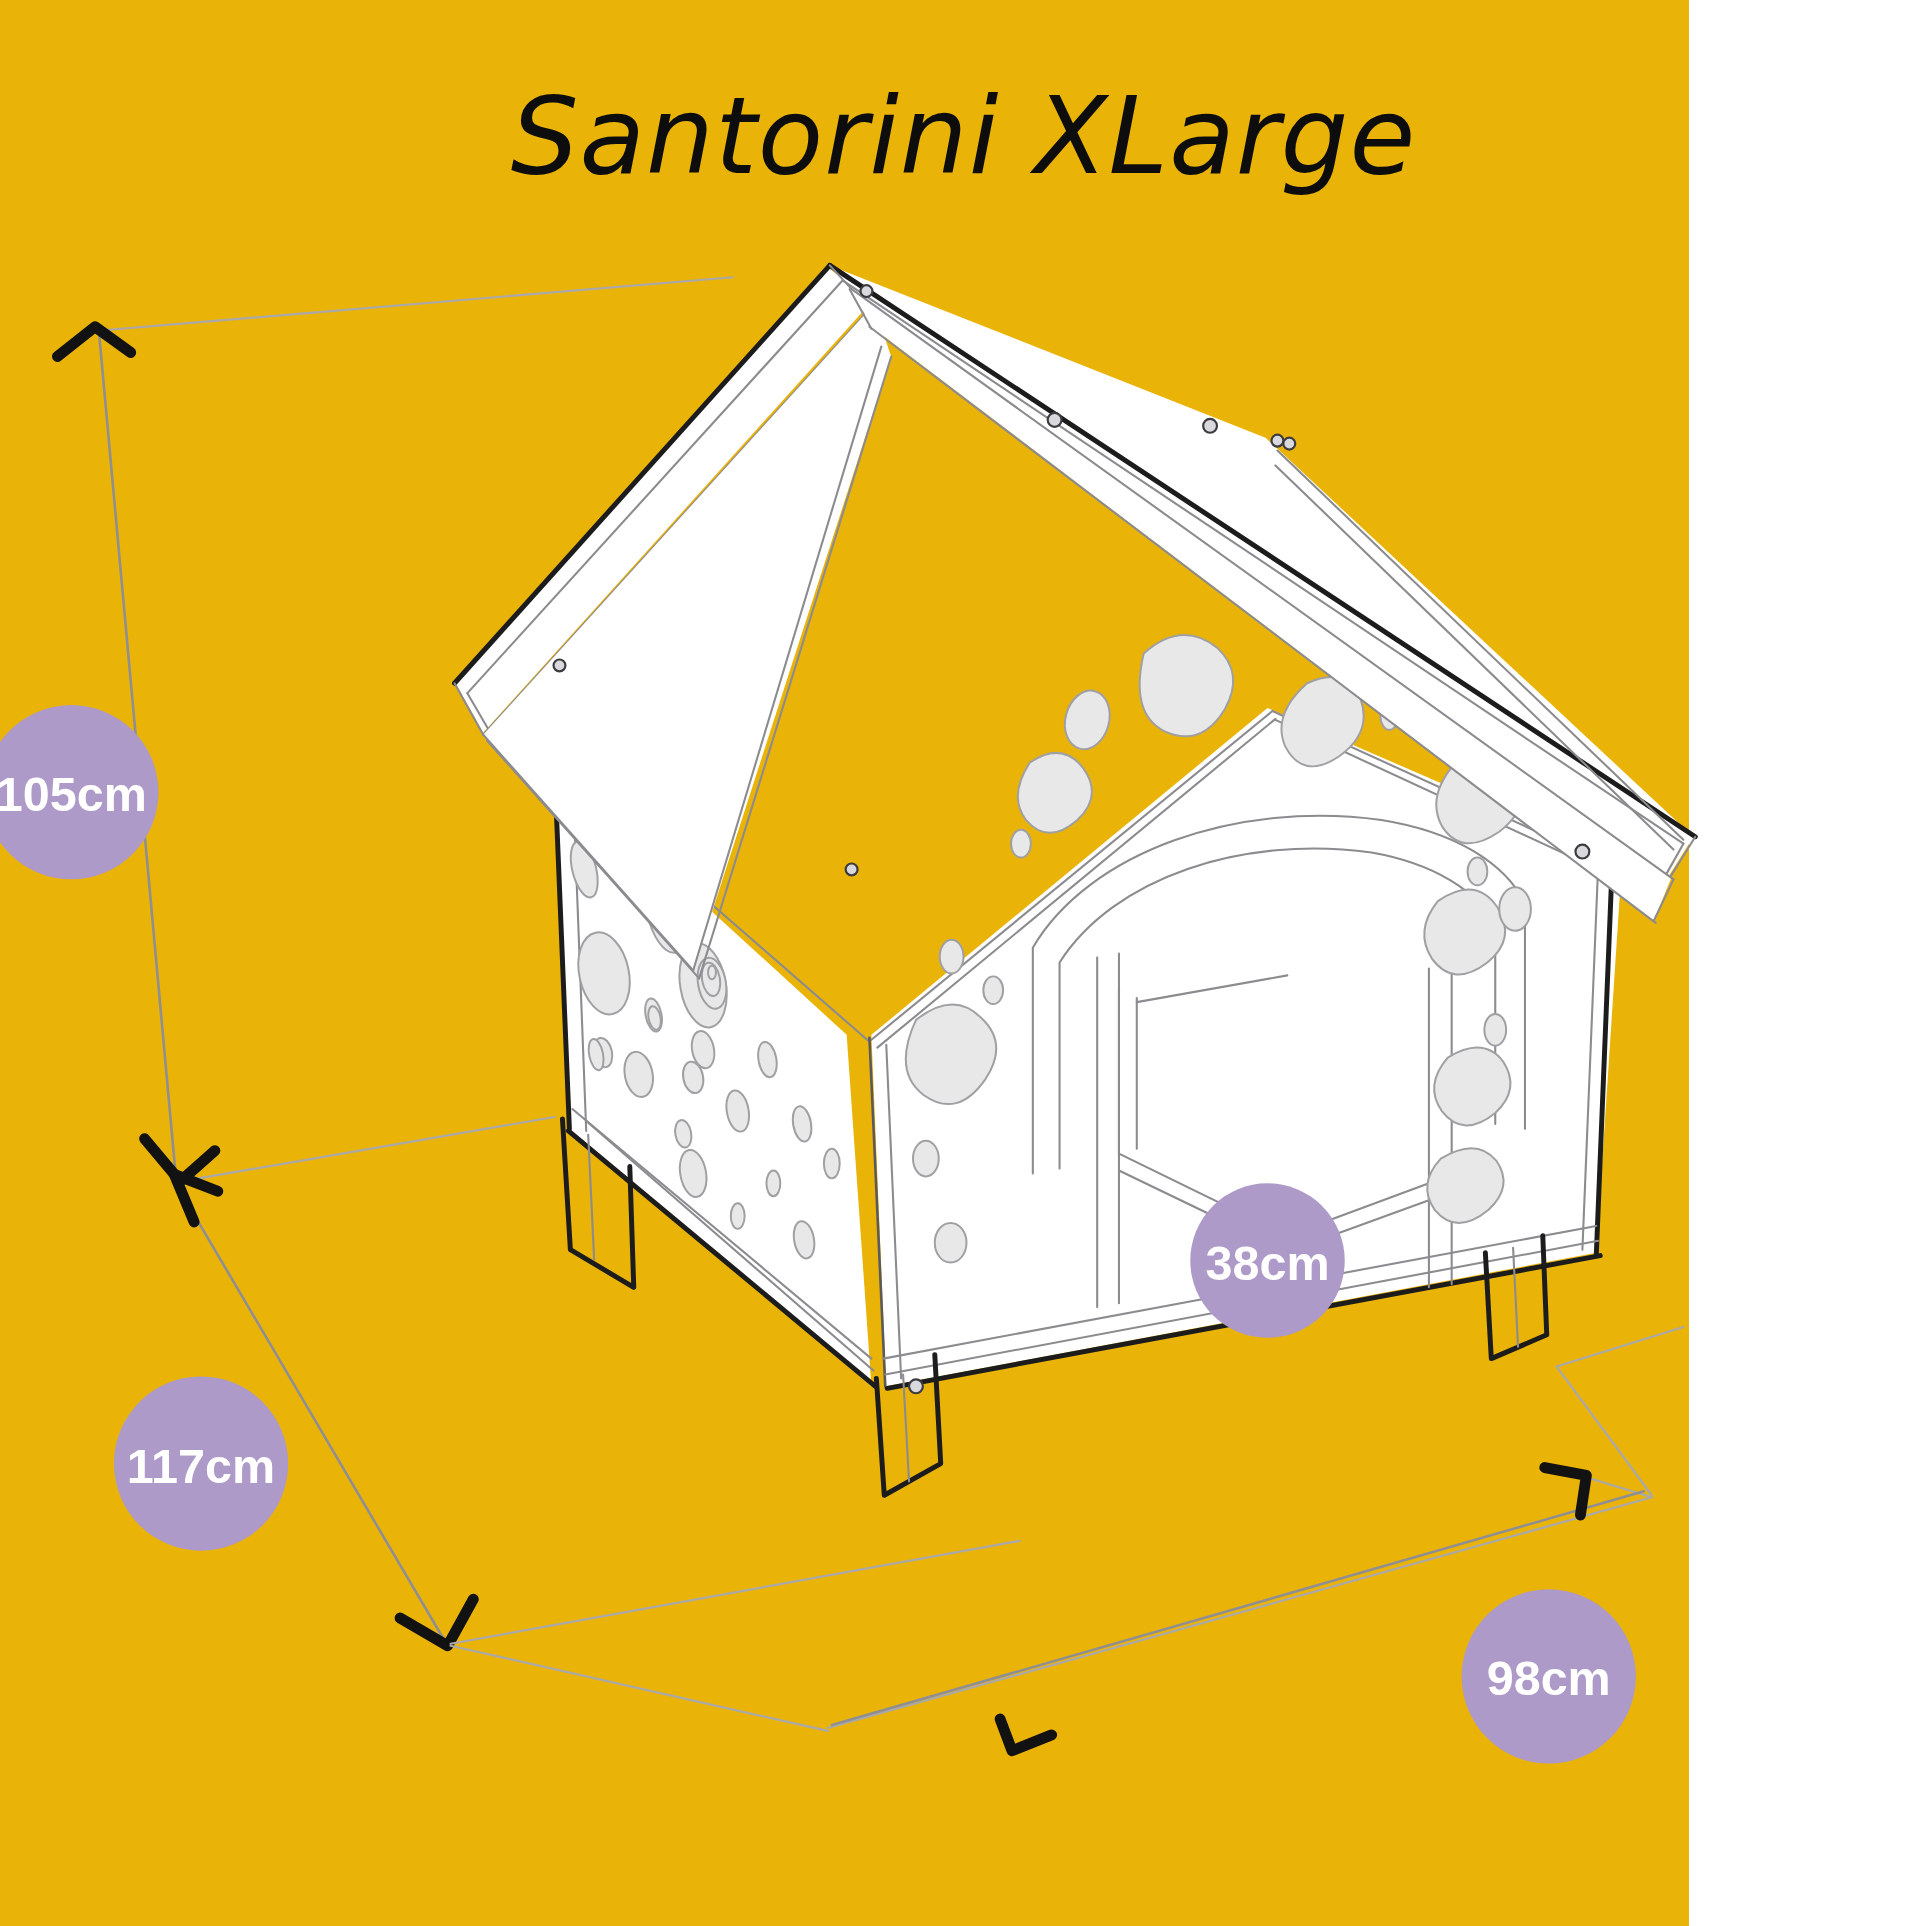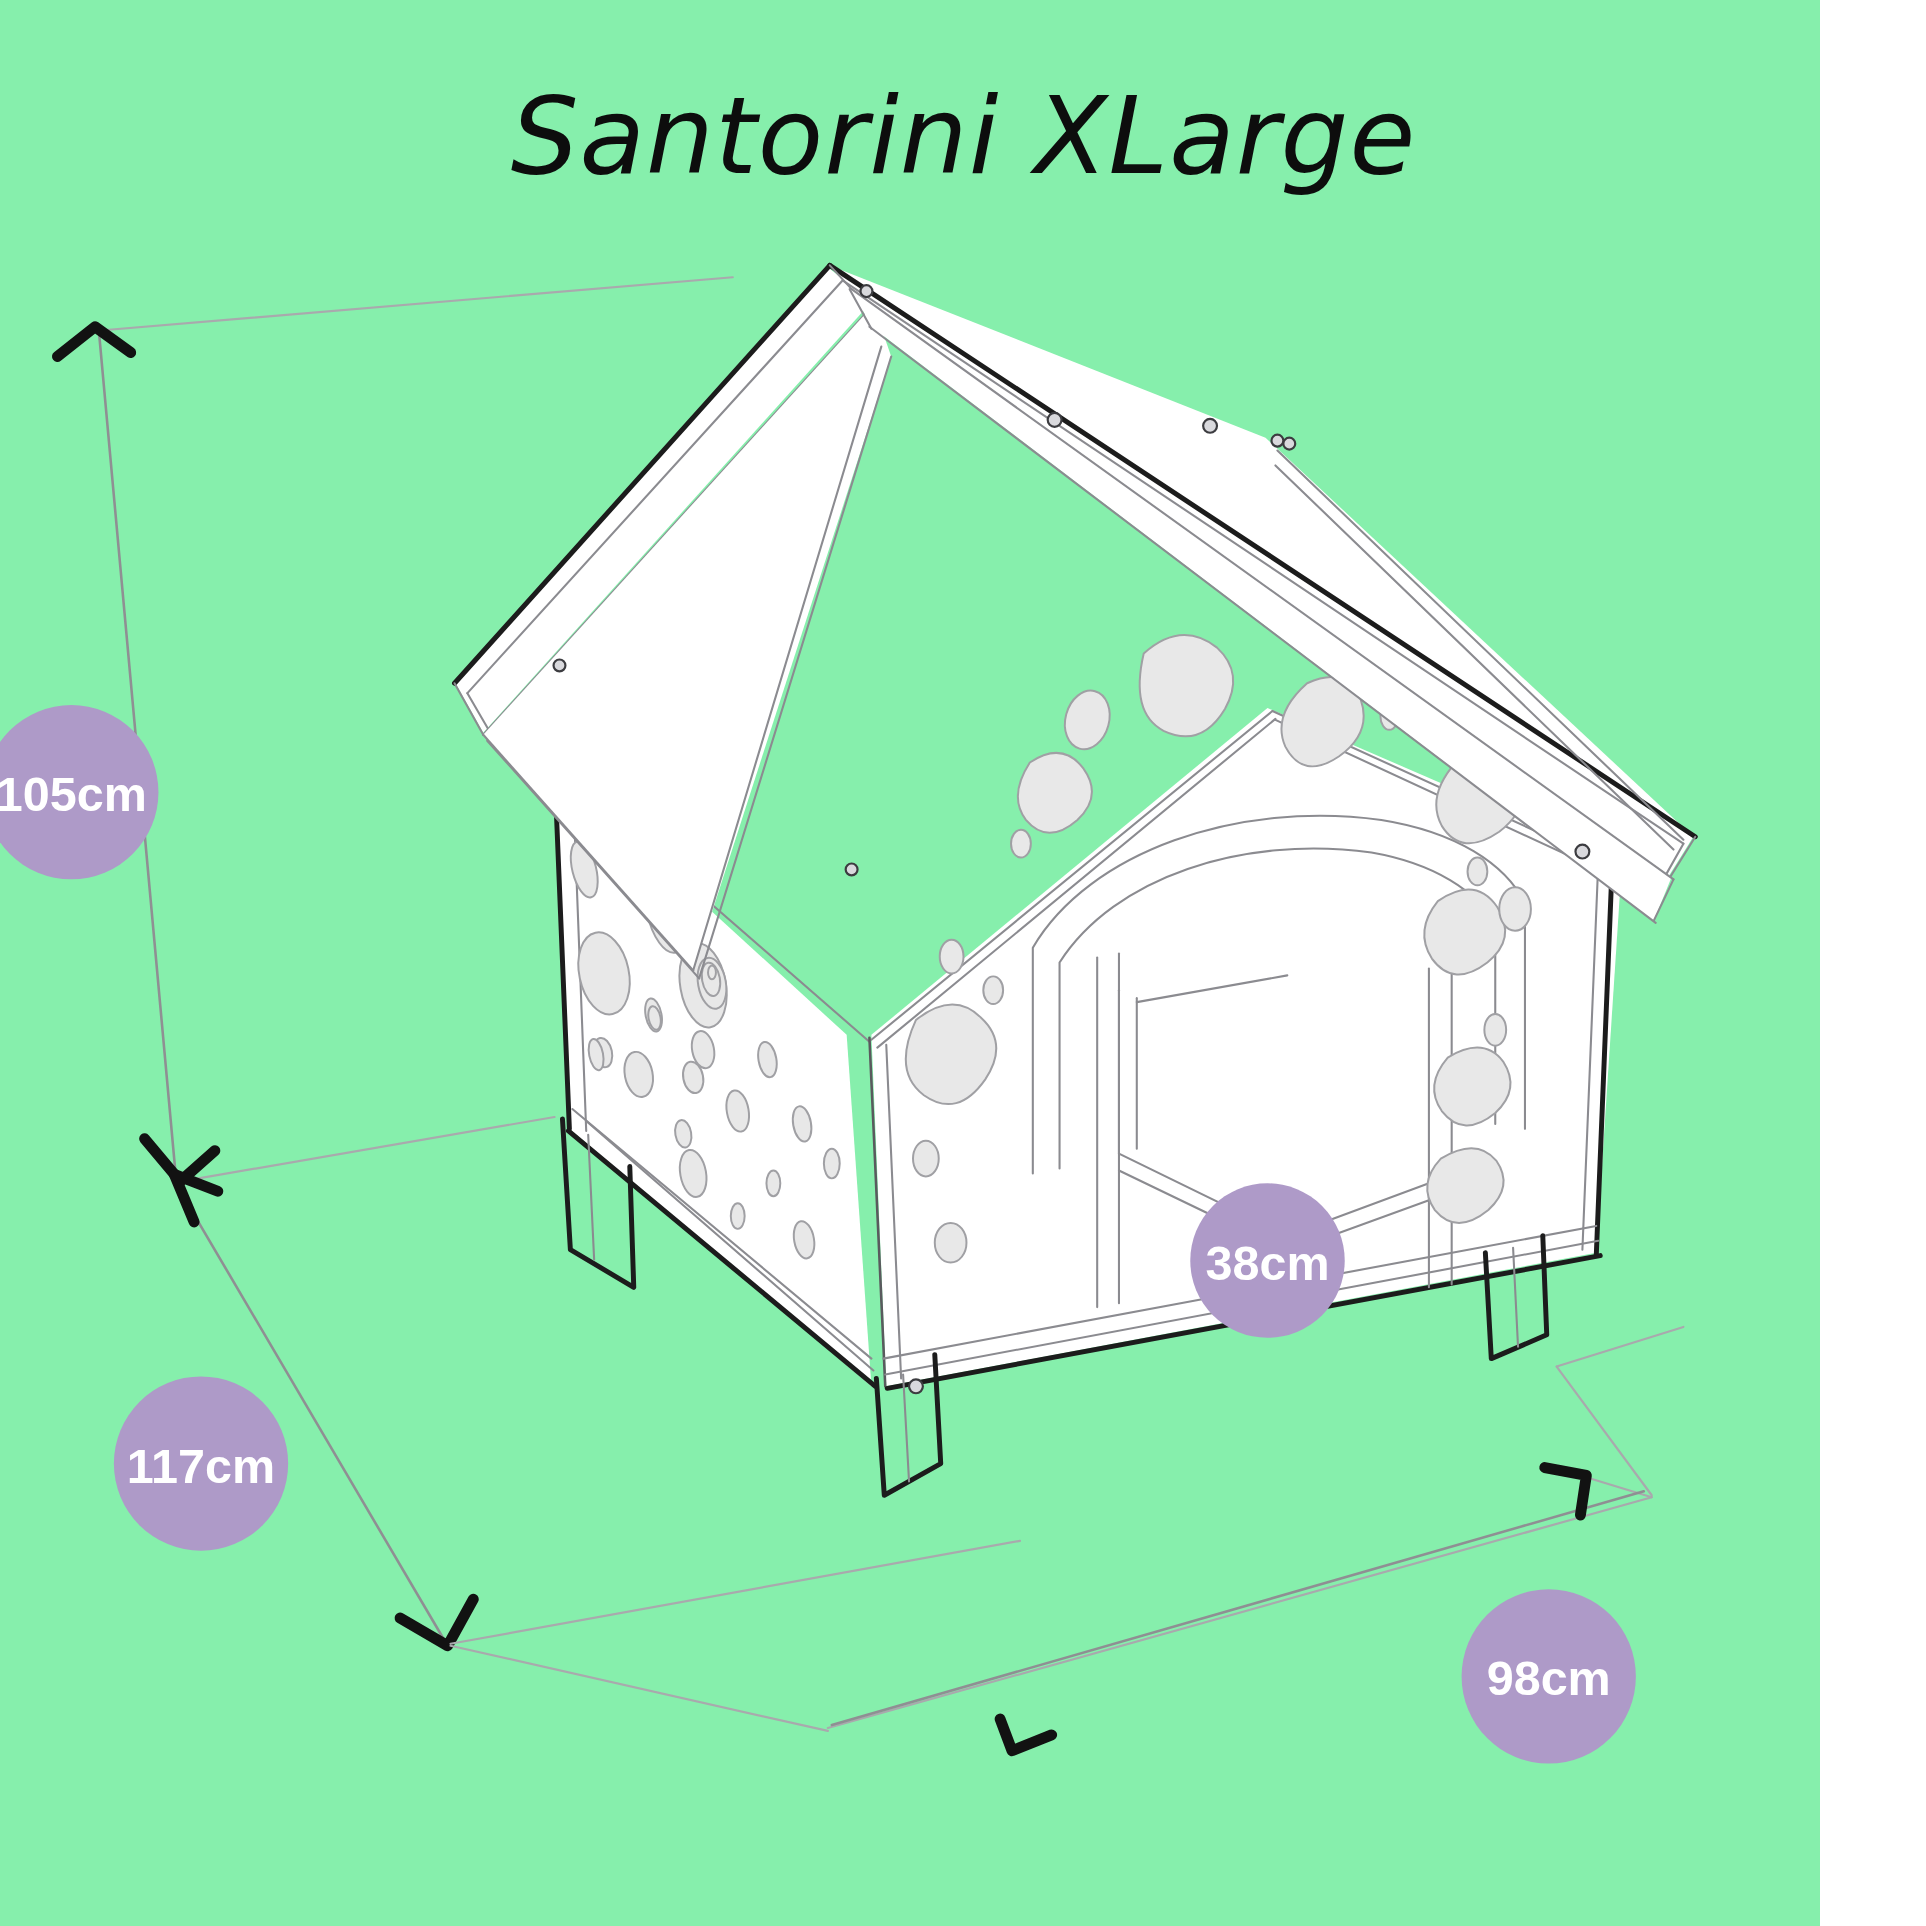--- a/index.html
+++ b/index.html
@@ -8,23 +8,23 @@
     background: #ffffff;
   }
   body {
     width: 1927px;
     height: 1927px;
     overflow: hidden;
     font-family: "Liberation Sans", sans-serif;
   }
   #stage {
     position: relative;
-    width: 1820px;
+    width: 1689px;
     height: 1927px;
-    background: #86efac;
+    background: #eab308;
   }
   #diagram-svg {
     position: absolute;
     top: 0;
     left: 0;
     width: 1927px;
     height: 1927px;
   }
   .title-text {
     font-family: "DejaVu Sans", sans-serif;

